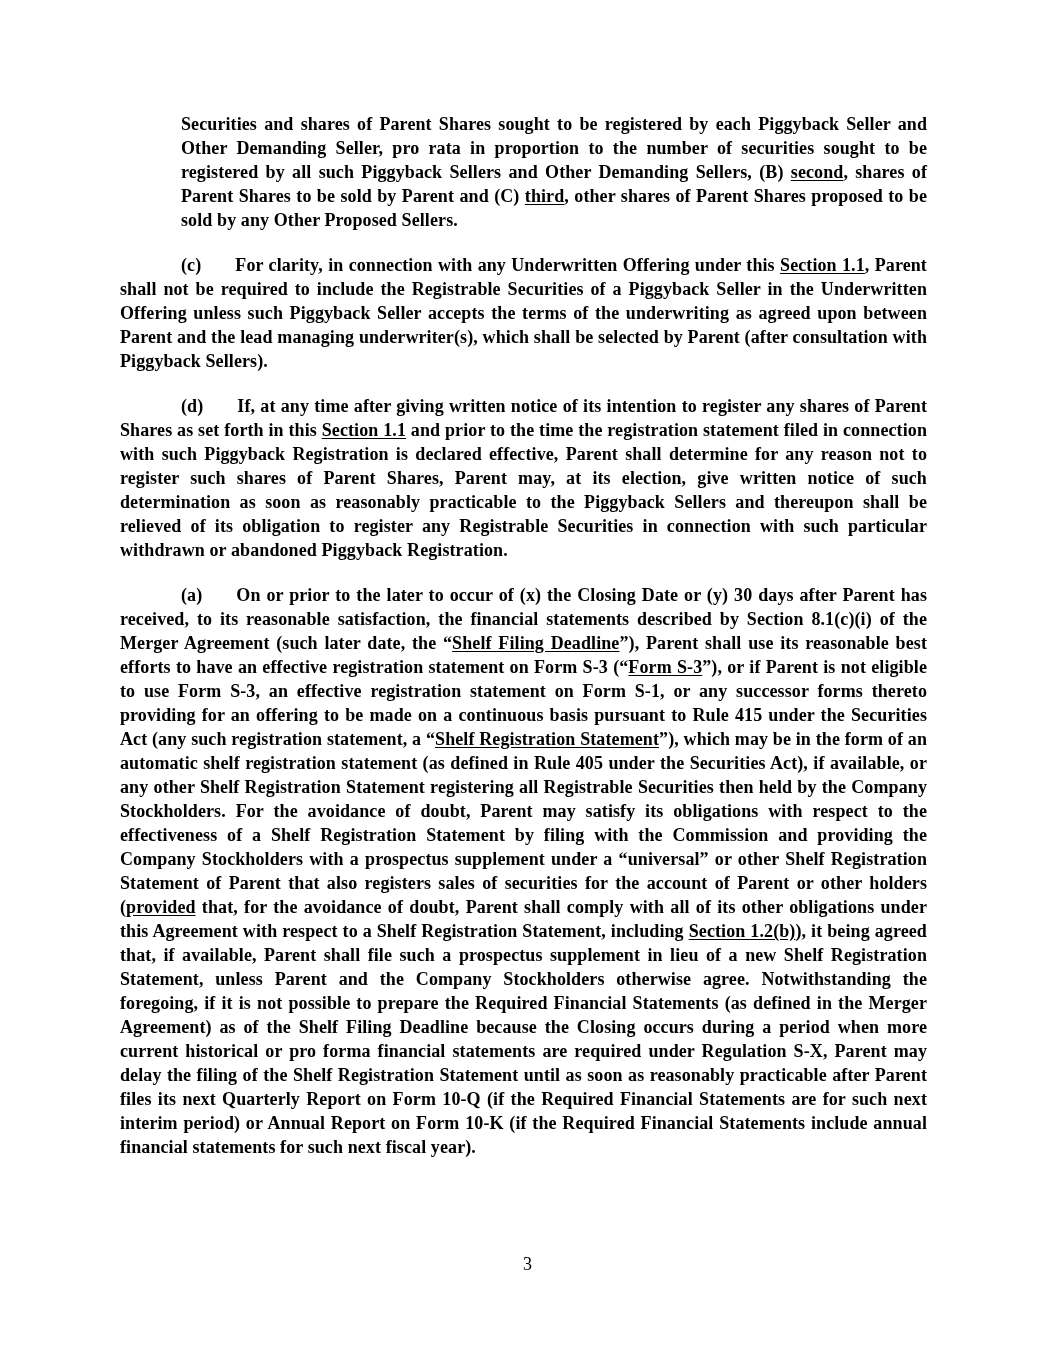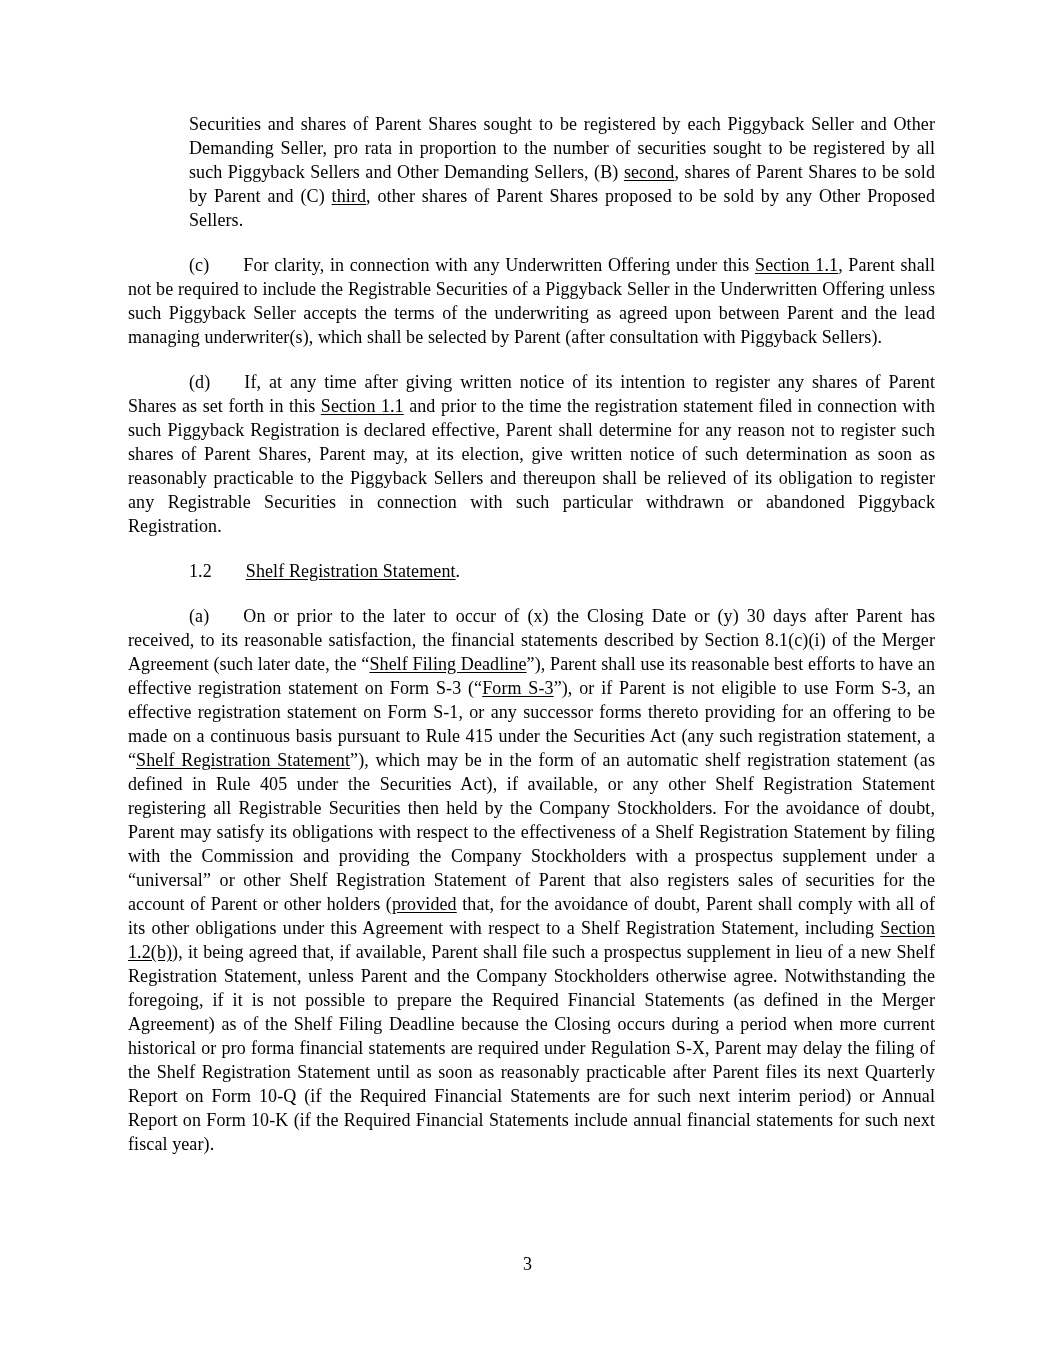--- a/index.html
+++ b/index.html
@@ -11,23 +11,24 @@
     position: relative;
     width: 1055px;
     height: 1365px;
     background: #ffffff;
     color: #000000;
     font-family: "Liberation Serif", "DejaVu Serif", serif;
     overflow: hidden;
   }
   .content {
     position: absolute;
-    left: 128px;
+    left: 120px;
     top: 112px;
     width: 807px;
+    font-weight: bold;
   }
   .para {
     margin: 0 0 21px 0;
     text-align: justify;
     font-size: 18px;
     line-height: 24px;
     letter-spacing: 0.1px;
   }
   .para.block {
     margin-left: 61px;
@@ -58,17 +59,16 @@
   }
 </style>
 </head>
 <body>
 
 <div class="page">
   <main class="content">
       <p class="para block"><span>Securities and shares of Parent Shares sought to be registered by each Piggyback Seller and Other Demanding Seller, pro rata in proportion to the number of securities sought to be registered by all such Piggyback Sellers and Other Demanding Sellers, (B) </span><span class="u">second</span><span>, shares of Parent Shares to be sold by Parent and (C) </span><span class="u">third</span><span>, other shares of Parent Shares proposed to be sold by any Other Proposed Sellers.</span></p>
       <p class="para indent"><span>(c)</span><span class="tab"></span><span>For clarity, in connection with any Underwritten Offering under this </span><span class="u">Section 1.1</span><span>, Parent shall not be required to include the Registrable Securities of a Piggyback Seller in the Underwritten Offering unless such Piggyback Seller accepts the terms of the underwriting as agreed upon between Parent and the lead managing underwriter(s), which shall be selected by Parent (after consultation with Piggyback Sellers).</span></p>
       <p class="para indent"><span>(d)</span><span class="tab"></span><span>If, at any time after giving written notice of its intention to register any shares of Parent Shares as set forth in this </span><span class="u">Section 1.1</span><span> and prior to the time the registration statement filed in connection with such Piggyback Registration is declared effective, Parent shall determine for any reason not to register such shares of Parent Shares, Parent may, at its election, give written notice of such determination as soon as reasonably practicable to the Piggyback Sellers and thereupon shall be relieved of its obligation to register any Registrable Securities in connection with such particular withdrawn or abandoned Piggyback Registration.</span></p>
-      <p class="para heading"><span>1.2</span><span class="tab"></span><span class="u">Shelf Registration Statement</span><span>.</span></p>
       <p class="para indent"><span>(a)</span><span class="tab"></span><span>On or prior to the later to occur of (x) the Closing Date or (y) 30 days after Parent has received, to its reasonable satisfaction, the financial statements described by Section 8.1(c)(i) of the Merger Agreement (such later date, the “</span><span class="u">Shelf Filing Deadline</span><span>”), Parent shall use its reasonable best efforts to have an effective registration statement on Form S-3 (“</span><span class="u">Form S-3</span><span>”), or if Parent is not eligible to use Form S-3, an effective registration statement on Form S-1, or any successor forms thereto providing for an offering to be made on a continuous basis pursuant to Rule 415 under the Securities Act (any such registration statement, a “</span><span class="u">Shelf Registration Statement</span><span>”), which may be in the form of an automatic shelf registration statement (as defined in Rule 405 under the Securities Act), if available, or any other Shelf Registration Statement registering all Registrable Securities then held by the Company Stockholders. For the avoidance of doubt, Parent may satisfy its obligations with respect to the effectiveness of a Shelf Registration Statement by filing with the Commission and providing the Company Stockholders with a prospectus supplement under a “universal” or other Shelf Registration Statement of Parent that also registers sales of securities for the account of Parent or other holders (</span><span class="u">provided</span><span> that, for the avoidance of doubt, Parent shall comply with all of its other obligations under this Agreement with respect to a Shelf Registration Statement, including </span><span class="u">Section 1.2(b)</span><span>), it being agreed that, if available, Parent shall file such a prospectus supplement in lieu of a new Shelf Registration Statement, unless Parent and the Company Stockholders otherwise agree. Notwithstanding the foregoing, if it is not possible to prepare the Required Financial Statements (as defined in the Merger Agreement) as of the Shelf Filing Deadline because the Closing occurs during a period when more current historical or pro forma financial statements are required under Regulation S-X, Parent may delay the filing of the Shelf Registration Statement until as soon as reasonably practicable after Parent files its next Quarterly Report on Form 10-Q (if the Required Financial Statements are for such next interim period) or Annual Report on Form 10-K (if the Required Financial Statements include annual financial statements for such next fiscal year).</span></p>
     </main>
   <div class="pagenum">3</div>
 </div>
 
 </body></html>

